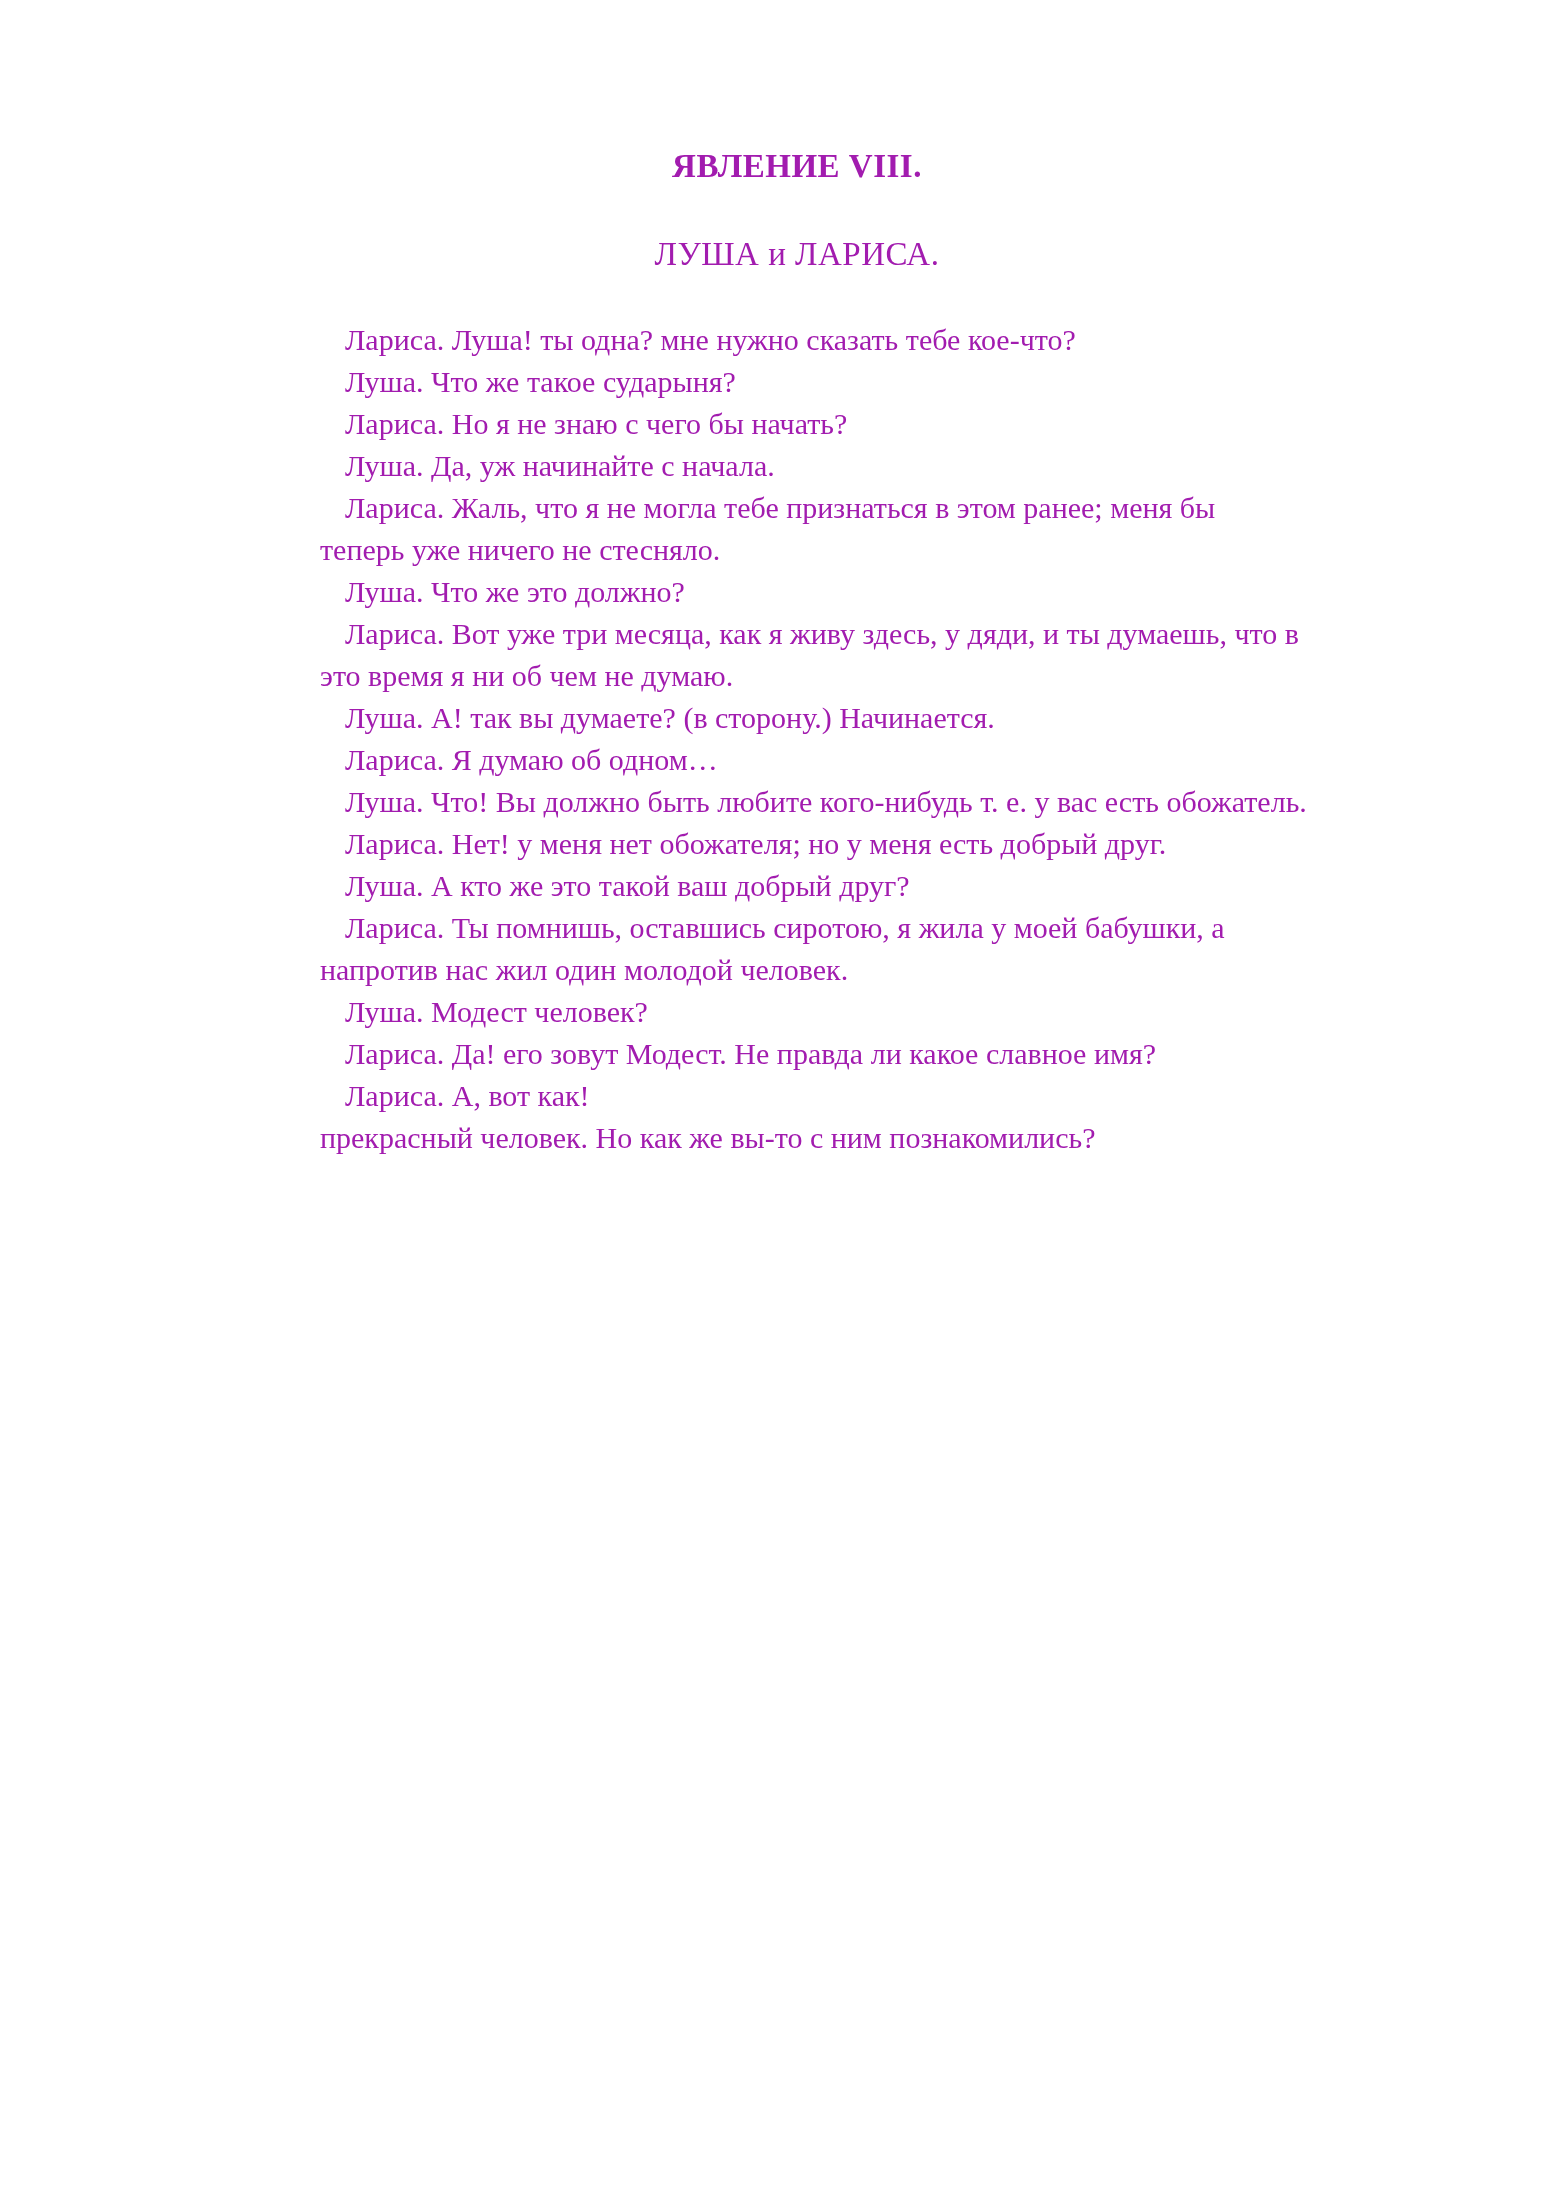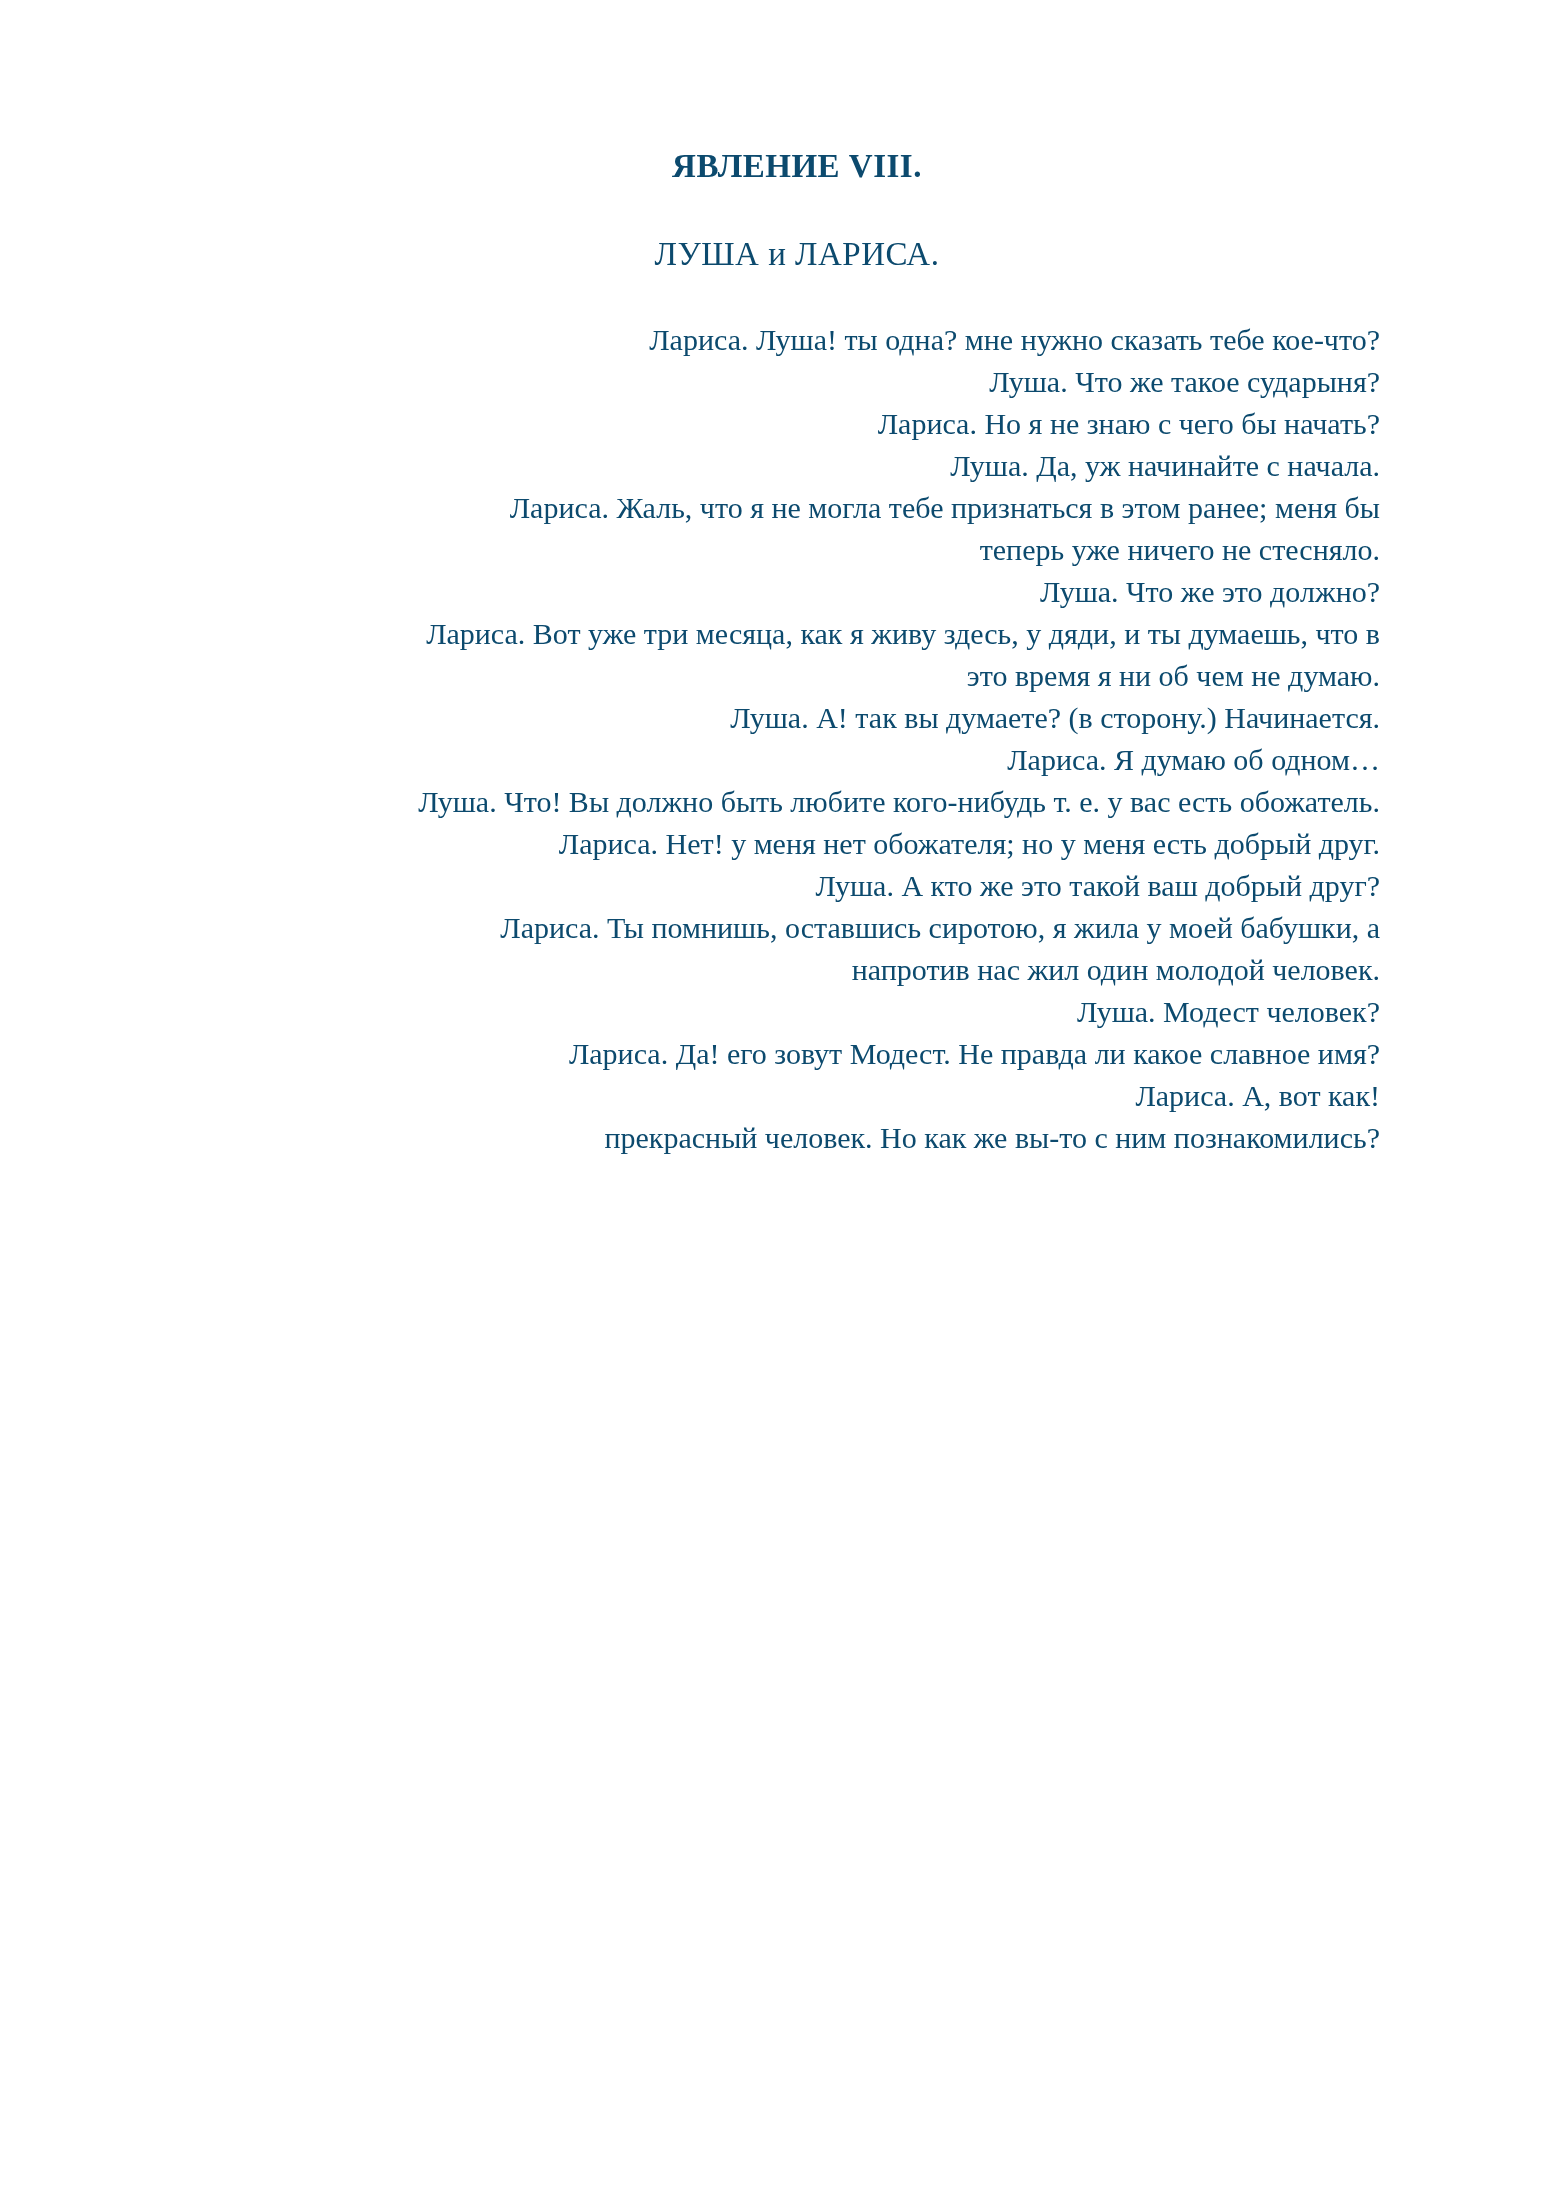--- a/index.html
+++ b/index.html
@@ -6,21 +6,21 @@
     margin: 0;
     padding: 0;
     background: #ffffff;
   }
   .page {
     position: relative;
     width: 1554px;
     height: 2200px;
     background: #ffffff;
     font-family: "Liberation Serif", "DejaVu Serif", serif;
-    color: #0c4a6e;
+    color: #a21caf;
     overflow: hidden;
   }
   .scene-title {
     position: absolute;
     top: 148px;
     left: 20px;
     width: 1554px;
     text-align: center;
     font-size: 33px;
     font-weight: bold;
@@ -38,21 +38,20 @@
     letter-spacing: 0.5px;
     white-space: nowrap;
   }
   .dialogue {
     position: absolute;
     top: 319px;
     left: 320px;
     width: 1060px;
     font-size: 30px;
     line-height: 42px;
-    text-align: right;
   }
   .dialogue p.line {
     margin: 0;
     padding: 0;
     white-space: nowrap;
   }
   .dialogue p.line.first {
     text-indent: 25px;
   }
   .italic {

